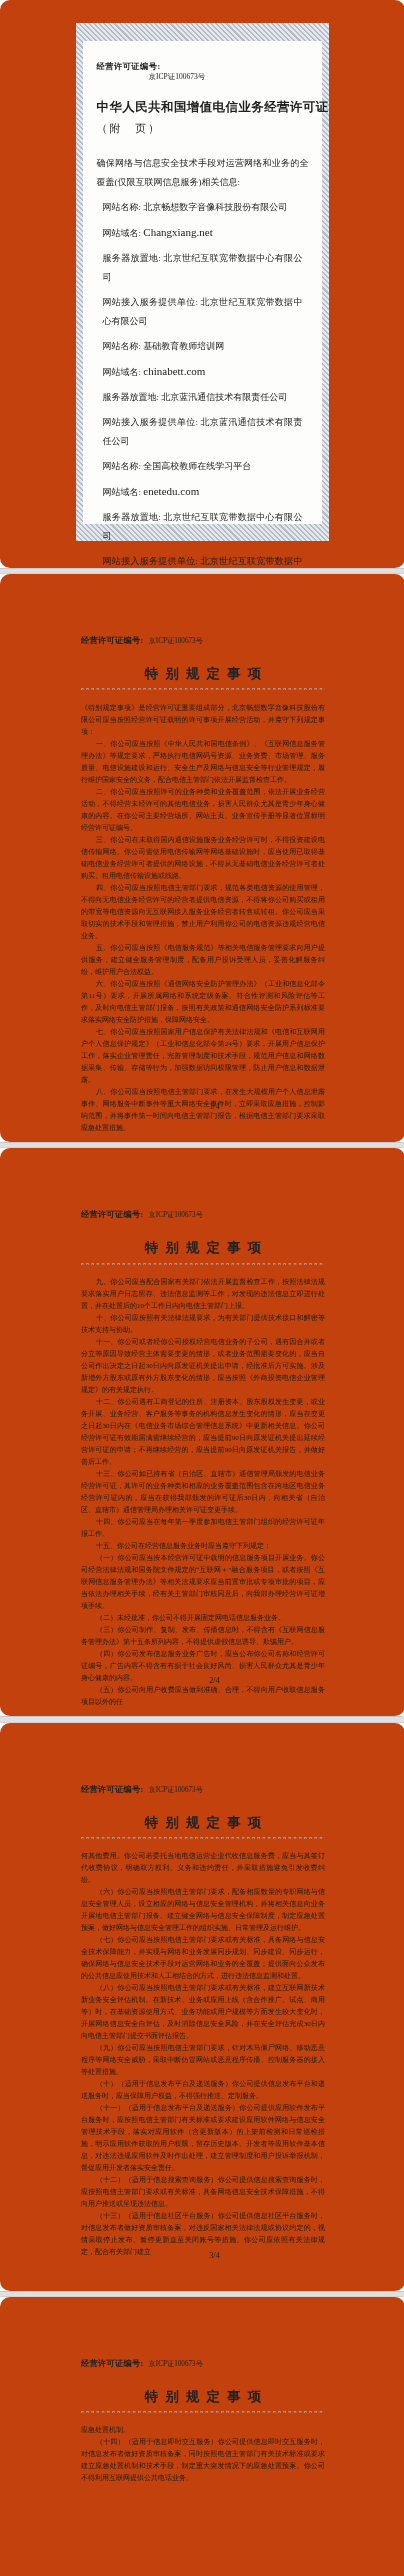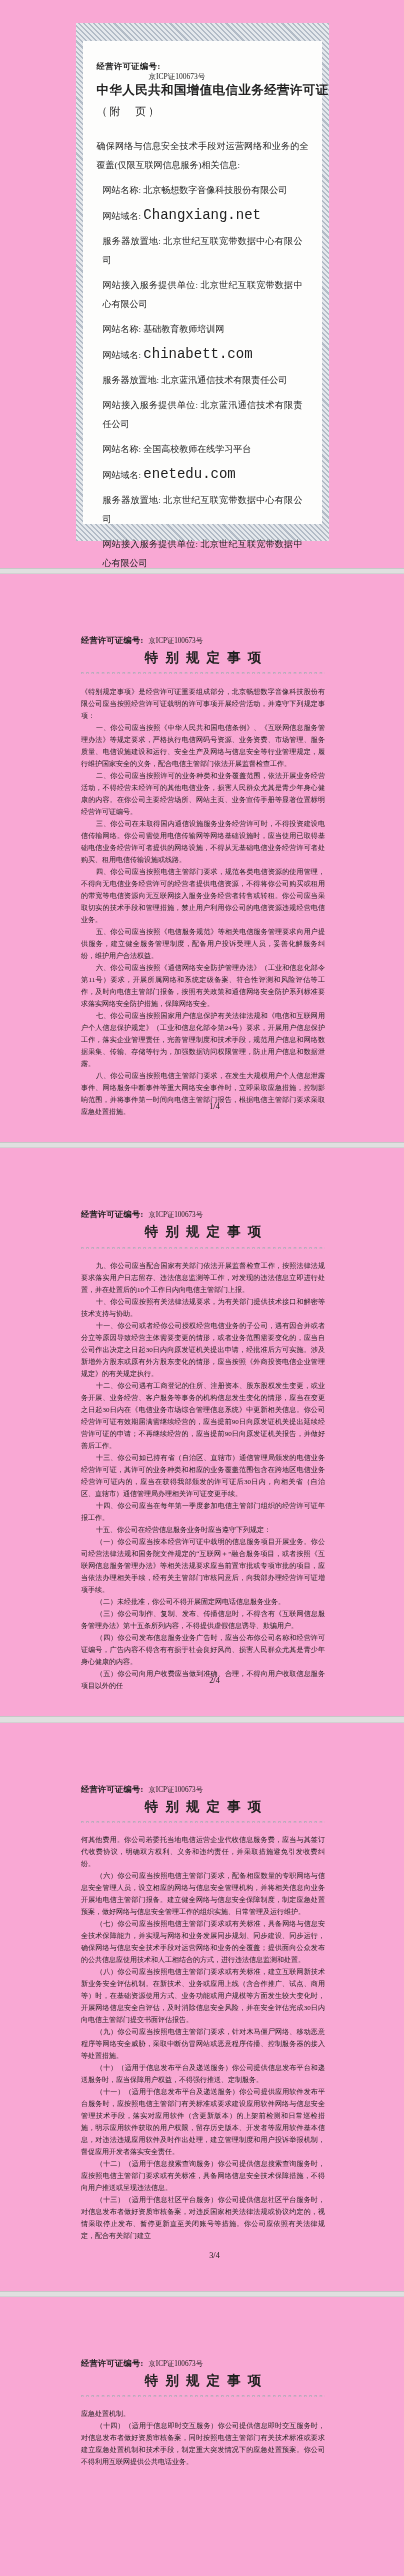--- a/index.html
+++ b/index.html
@@ -2,21 +2,21 @@
 <html style="font-size:8.2px"><head>
 <meta charset="utf-8">
 <style>
   html,body{margin:0;padding:0;}
   body{
     width:405px;
     background:#ffffff;
     font-family:"Liberation Serif","DejaVu Serif",serif;
     color:#222;
   }
-  .page{position:relative;background:#f9a8d4;overflow:hidden;}
+  .page{position:relative;background:#c2410c;overflow:hidden;border-radius:10px;}
 
   
   .divider{
     height:6.2px;
     background:#e0e0e0;
     border-top:0.5px solid #c7c7c7;
     border-bottom:0.5px solid #d2d2d2;
     box-sizing:border-box;
   }
 
@@ -34,37 +34,37 @@
   }
   .cert-inner{
     background:#fdfdfc;
     height:100%;
     box-sizing:border-box;
     padding:20.6px 13.4px 0 13.4px;
   }
   .cert-num-label{font-size:8.2px;font-weight:bold;letter-spacing:0.5px;}
   .cert-num-value{margin:0 0 0 52px;font-size:7.5px;}
   .cert-title{
-    margin-top:0;text-align:center;
+    margin-top:17px;text-align:center;
     font-size:12.4px;font-weight:bold;letter-spacing:0.5px;white-space:nowrap;
   }
   .cert-subtitle{font-size:10.8px;margin-top:6.2px;letter-spacing:2.1px;}
   .cert-body{margin-top:17.5px;font-size:9px;line-height:19px;text-align:justify;}
   .cert-intro{margin:0;}
   .site{margin-top:6.2px;}
   .cert-line{margin:6px;}
-  .mono{font-family:Liberation Mono, monospace;font-size:14px;}
+  .mono{font-family:Liberation Serif, serif;font-size:11px;}
 
   
   .page-special{height:568px;box-sizing:border-box;padding:61px 80px 0 81px;}
   .sp-header{white-space:nowrap;}
   .sp-num-label{font-size:8.2px;font-weight:bold;letter-spacing:0.3px;}
   .sp-num-value{font-size:7.2px;margin-left:3.1px;}
   .sp-title{
-    margin-top:3px;text-align:center;
+    margin-top:19px;text-align:center;
     font-size:13.4px;font-weight:bold;
     letter-spacing:7.2px;padding-left:7.2px;box-sizing:border-box;
   }
   .zigzag{
     margin-top:5.2px;height:4.1px;width:100%;
     background:
       linear-gradient(135deg,#a7adb5 25%,transparent 25%) 0 0/5.2px 4.1px repeat-x,
       linear-gradient(45deg,transparent 75%,#a7adb5 75%) 2.6px 0/5.2px 4.1px repeat-x;
     opacity:.75;
   }

